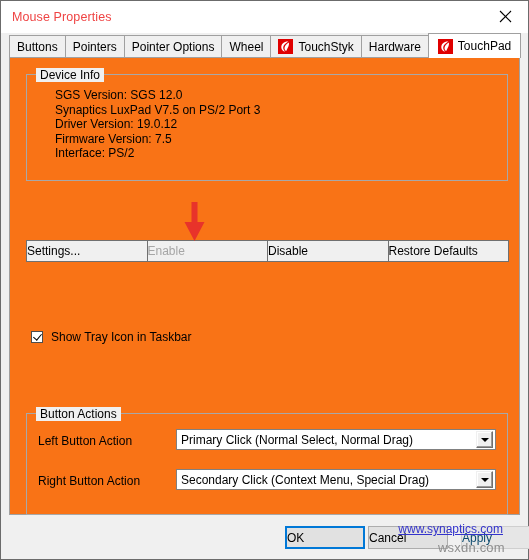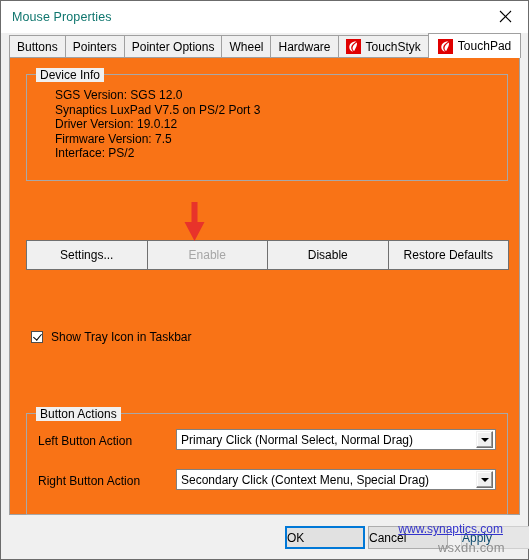--- a/index.html
+++ b/index.html
@@ -36,21 +36,21 @@
     min-height: 31px;
     background: #ffffff;
     display: flex;
     align-items: center;
     justify-content: space-between;
     border-bottom: 1px solid #ffffff;
   }
   #title-text {
     padding-left: 11px;
     font-size: 12.5px;
-    color: #0f766e;
+    color: #ef4444;
     letter-spacing: 0.1px;
   }
   #close-button {
     width: 45px;
     height: 30px;
     display: flex;
     align-items: center;
     justify-content: center;
     cursor: default;
   }
@@ -175,24 +175,24 @@
   .winbtn {
     flex: 1;
     box-sizing: border-box;
     border: 1px solid #707070;
     background: #f0f0f0;
     font-family: "Liberation Sans", sans-serif;
     font-size: 12px;
     color: #000;
     display: flex;
     align-items: center;
-    justify-content: center;
+    justify-content: flex-start;
     margin-right: -1px;
     cursor: default;
-    height: 30px;
+    height: 22px;
   }
   .winbtn.disabled { color: #a6a6a6; }
 
   
   .checkrow {
     position: absolute;
     display: flex;
     align-items: center;
     font-size: 12px;
     white-space: nowrap;
@@ -358,33 +358,33 @@
       <span>Buttons</span>
     </div>
     <div class="tab">
       <span>Pointers</span>
     </div>
     <div class="tab">
       <span>Pointer Options</span>
     </div>
     <div class="tab">
       <span>Wheel</span>
-    </div>
-    <div class="tab">
-      <span>Hardware</span>
     </div>
     <div class="tab">
       <span class="syn-icon">
         <svg width="15" height="15" viewBox="0 0 15 15">
           <rect width="15" height="15" fill="#e00000"></rect>
           <path d="M10.4 2.4 C6.0 2.2 3.2 5.0 3.3 8.2 C3.4 10.6 5.0 12.3 7.2 12.5 C5.6 11.3 4.9 9.6 5.3 7.8 C5.8 5.6 7.8 3.9 10.4 2.4 Z" fill="#ffffff"></path>
           <path d="M11.0 3.6 C8.6 5.0 7.0 6.6 6.6 8.4 C6.3 9.9 6.9 11.2 8.2 12.1 C9.0 10.6 9.6 9.3 10.4 7.6 C10.9 6.4 11.1 5.0 11.0 3.6 Z" fill="#ffffff"></path>
         </svg>
       </span>
       <span>TouchStyk</span>
+    </div>
+    <div class="tab">
+      <span>Hardware</span>
     </div>
     <div class="tab selected">
       <span class="syn-icon">
         <svg width="15" height="15" viewBox="0 0 15 15">
           <rect width="15" height="15" fill="#e00000"></rect>
           <path d="M10.4 2.4 C6.0 2.2 3.2 5.0 3.3 8.2 C3.4 10.6 5.0 12.3 7.2 12.5 C5.6 11.3 4.9 9.6 5.3 7.8 C5.8 5.6 7.8 3.9 10.4 2.4 Z" fill="#ffffff"></path>
           <path d="M11.0 3.6 C8.6 5.0 7.0 6.6 6.6 8.4 C6.3 9.9 6.9 11.2 8.2 12.1 C9.0 10.6 9.6 9.3 10.4 7.6 C10.9 6.4 11.1 5.0 11.0 3.6 Z" fill="#ffffff"></path>
         </svg>
       </span>
       <span>TouchPad</span>

